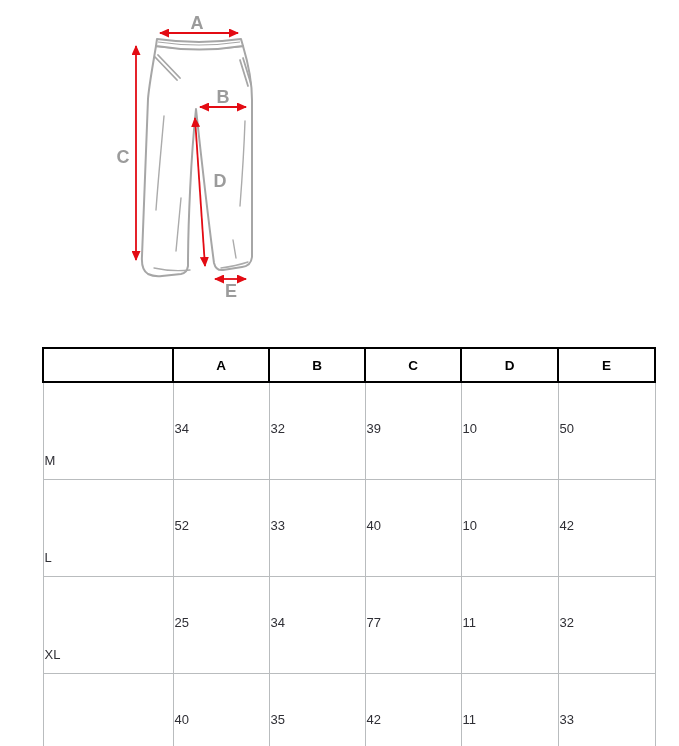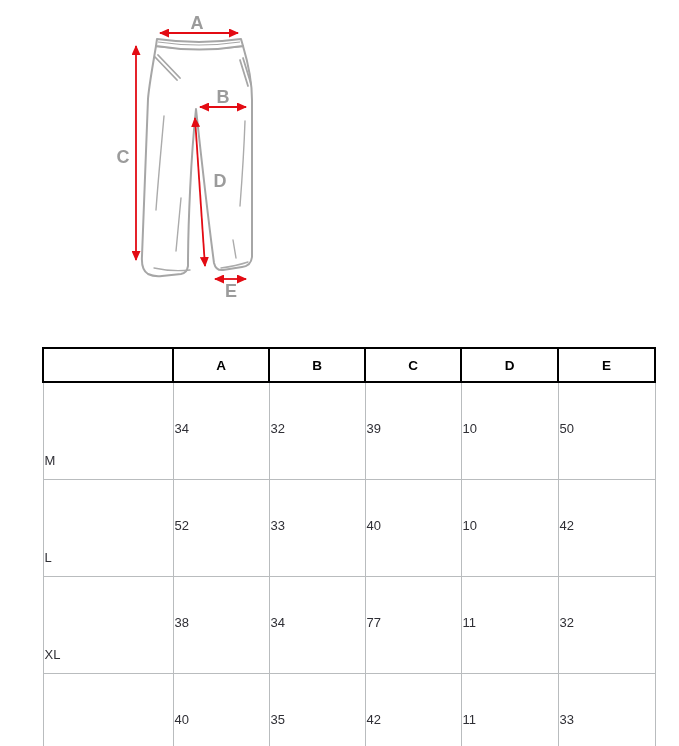--- a/index.html
+++ b/index.html
@@ -110,21 +110,21 @@
     <tr>
       <td class="size">L</td>
       <td class="num">52</td>
       <td class="num">33</td>
       <td class="num">40</td>
       <td class="num">10</td>
       <td class="num">42</td>
     </tr>
     <tr>
       <td class="size">XL</td>
-      <td class="num">38</td>
+      <td class="num">25</td>
       <td class="num">34</td>
       <td class="num">77</td>
       <td class="num">11</td>
       <td class="num">32</td>
     </tr>
     <tr>
       <td class="size">XXL</td>
       <td class="num">40</td>
       <td class="num">35</td>
       <td class="num">42</td>

